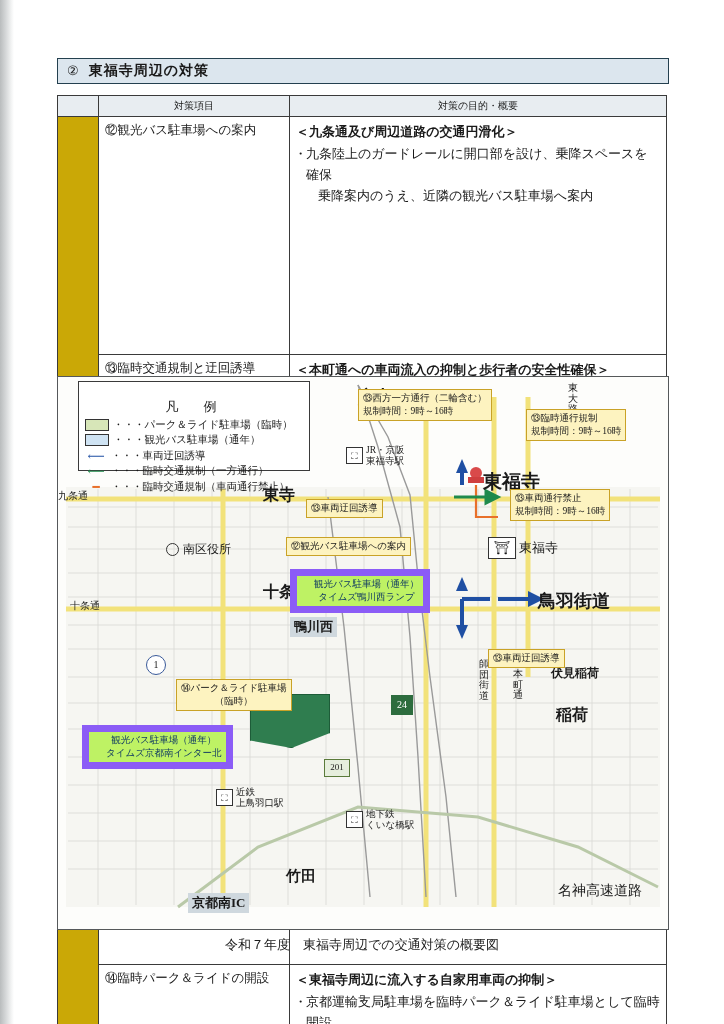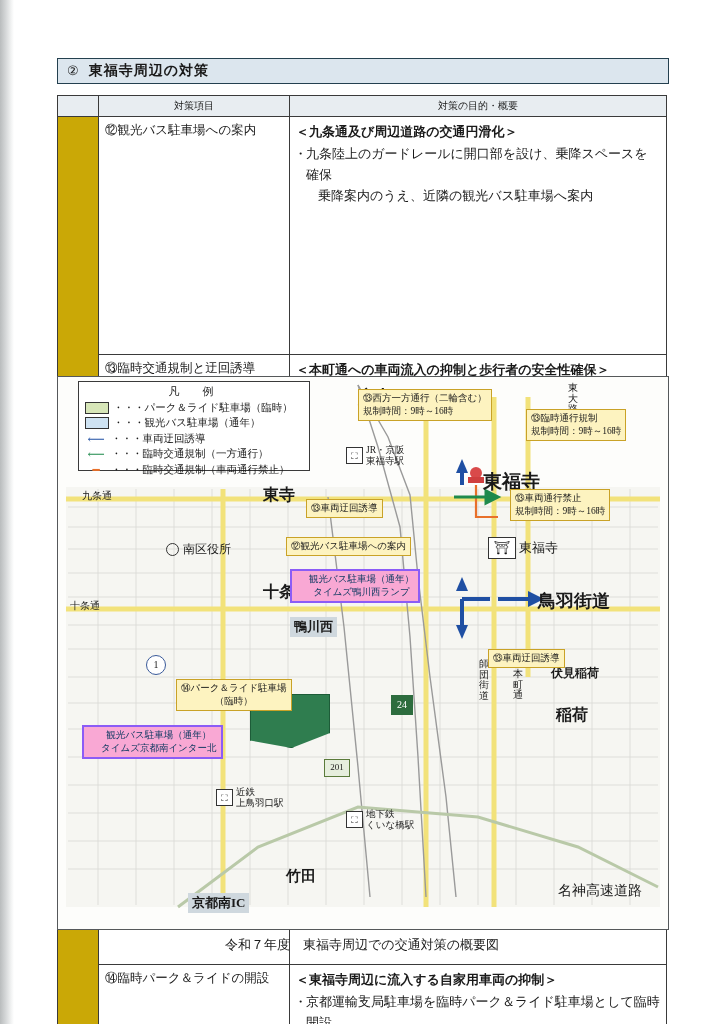--- a/index.html
+++ b/index.html
@@ -82,38 +82,38 @@
     background:#fdfdfb;
     overflow:hidden;
   }
   .map-bg{position:absolute;inset:0;}
 
   .legend{
     position:absolute;left:20px;top:4px;width:230px;height:88px;
     border:1px solid #3a3a3a;background:#ffffff;
     font-size:10.5px;
   }
-  .legend .lg-title{text-align:center;font-size:11px;letter-spacing:6px;margin-top:2px;}
+  .legend .lg-title{text-align:center;font-size:13px;letter-spacing:6px;margin-top:16px;}
   .legend .row{display:flex;align-items:center;margin:1.5px 0 0 6px;}
   .legend .sw{width:22px;height:10px;border:1px solid #333;margin-right:4px;flex:none;}
   .legend .sw.pr{background:#d7e6b8;}
   .legend .sw.bus{background:#cfe3f3;}
   .legend .ar{width:22px;margin-right:4px;flex:none;text-align:center;font-size:12px;line-height:10px;}
   .legend .lbl{white-space:nowrap;}
 
   .callout{
     position:absolute;
     background:#fdf3c0;
     border:1px solid #c9a227;
     font-size:9.5px;
     line-height:1.35;
     padding:2px 4px;
     white-space:nowrap;
   }
-  .callout.bluefill{background:#f9a8d4;border:2px solid #8b5cf6;color:#103a62;text-align:center;padding-left:17px;}
+  .callout.bluefill{background:#bef264;border:7px solid #8b5cf6;color:#103a62;text-align:center;padding-left:17px;}
   .city{position:absolute;font-weight:bold;white-space:nowrap;}
   .road-lbl{position:absolute;font-size:10px;white-space:nowrap;}
 
   .stn{position:absolute;display:flex;align-items:center;font-size:9.5px;line-height:1.15;}
   .stn .ico{width:15px;height:15px;border:1px solid #333;margin-right:3px;display:flex;align-items:center;justify-content:center;font-size:9px;flex:none;background:#fff;}
 
   .pr-poly{
     position:absolute;background:#2f7d4f;border:1px solid #1d5c38;
   }
   .caption{
@@ -297,21 +297,21 @@
     <div class="city" style="left:300px;top:8px;font-size:19px;">京都</div>
     <div class="city" style="left:425px;top:92px;font-size:19px;">東福寺</div>
     <div class="city" style="left:205px;top:108px;font-size:16px;">東寺</div>
     <div class="city" style="left:205px;top:205px;font-size:16px;">十条</div>
     <div class="city" style="left:480px;top:212px;font-size:18px;">鳥羽街道</div>
     <div class="city" style="left:493px;top:288px;font-size:12px;">伏見稲荷</div>
     <div class="city" style="left:498px;top:328px;font-size:16px;">稲荷</div>
     <div class="city" style="left:228px;top:490px;font-size:15px;">竹田</div>
     <div class="city" style="left:130px;top:516px;font-size:13px;background:#cfd8de;padding:1px 4px;">京都南IC</div>
 
-    <div class="road-lbl" style="left:24px;top:112px;">九条通</div>
+    <div class="road-lbl" style="left:0;top:112px;">九条通</div>
     <div class="road-lbl" style="left:12px;top:222px;text-align:center;">十条通</div>
     <div class="road-lbl" style="left:510px;top:6px;width:14px;white-space:normal;line-height:1.05;">東大路通</div>
     <div class="road-lbl" style="left:421px;top:282px;width:12px;white-space:normal;line-height:1.05;">師団街道</div>
     <div class="road-lbl" style="left:455px;top:292px;width:12px;white-space:normal;line-height:1.05;">本町通</div>
     <div class="road-lbl" style="left:500px;top:505px;font-size:14px;">名神高速道路</div>
 
     <div class="callout" style="left:300px;top:12px;">
       <div>⑬西方一方通行（二輪含む）</div>
       <div>規制時間：9時～16時</div>
     </div>

